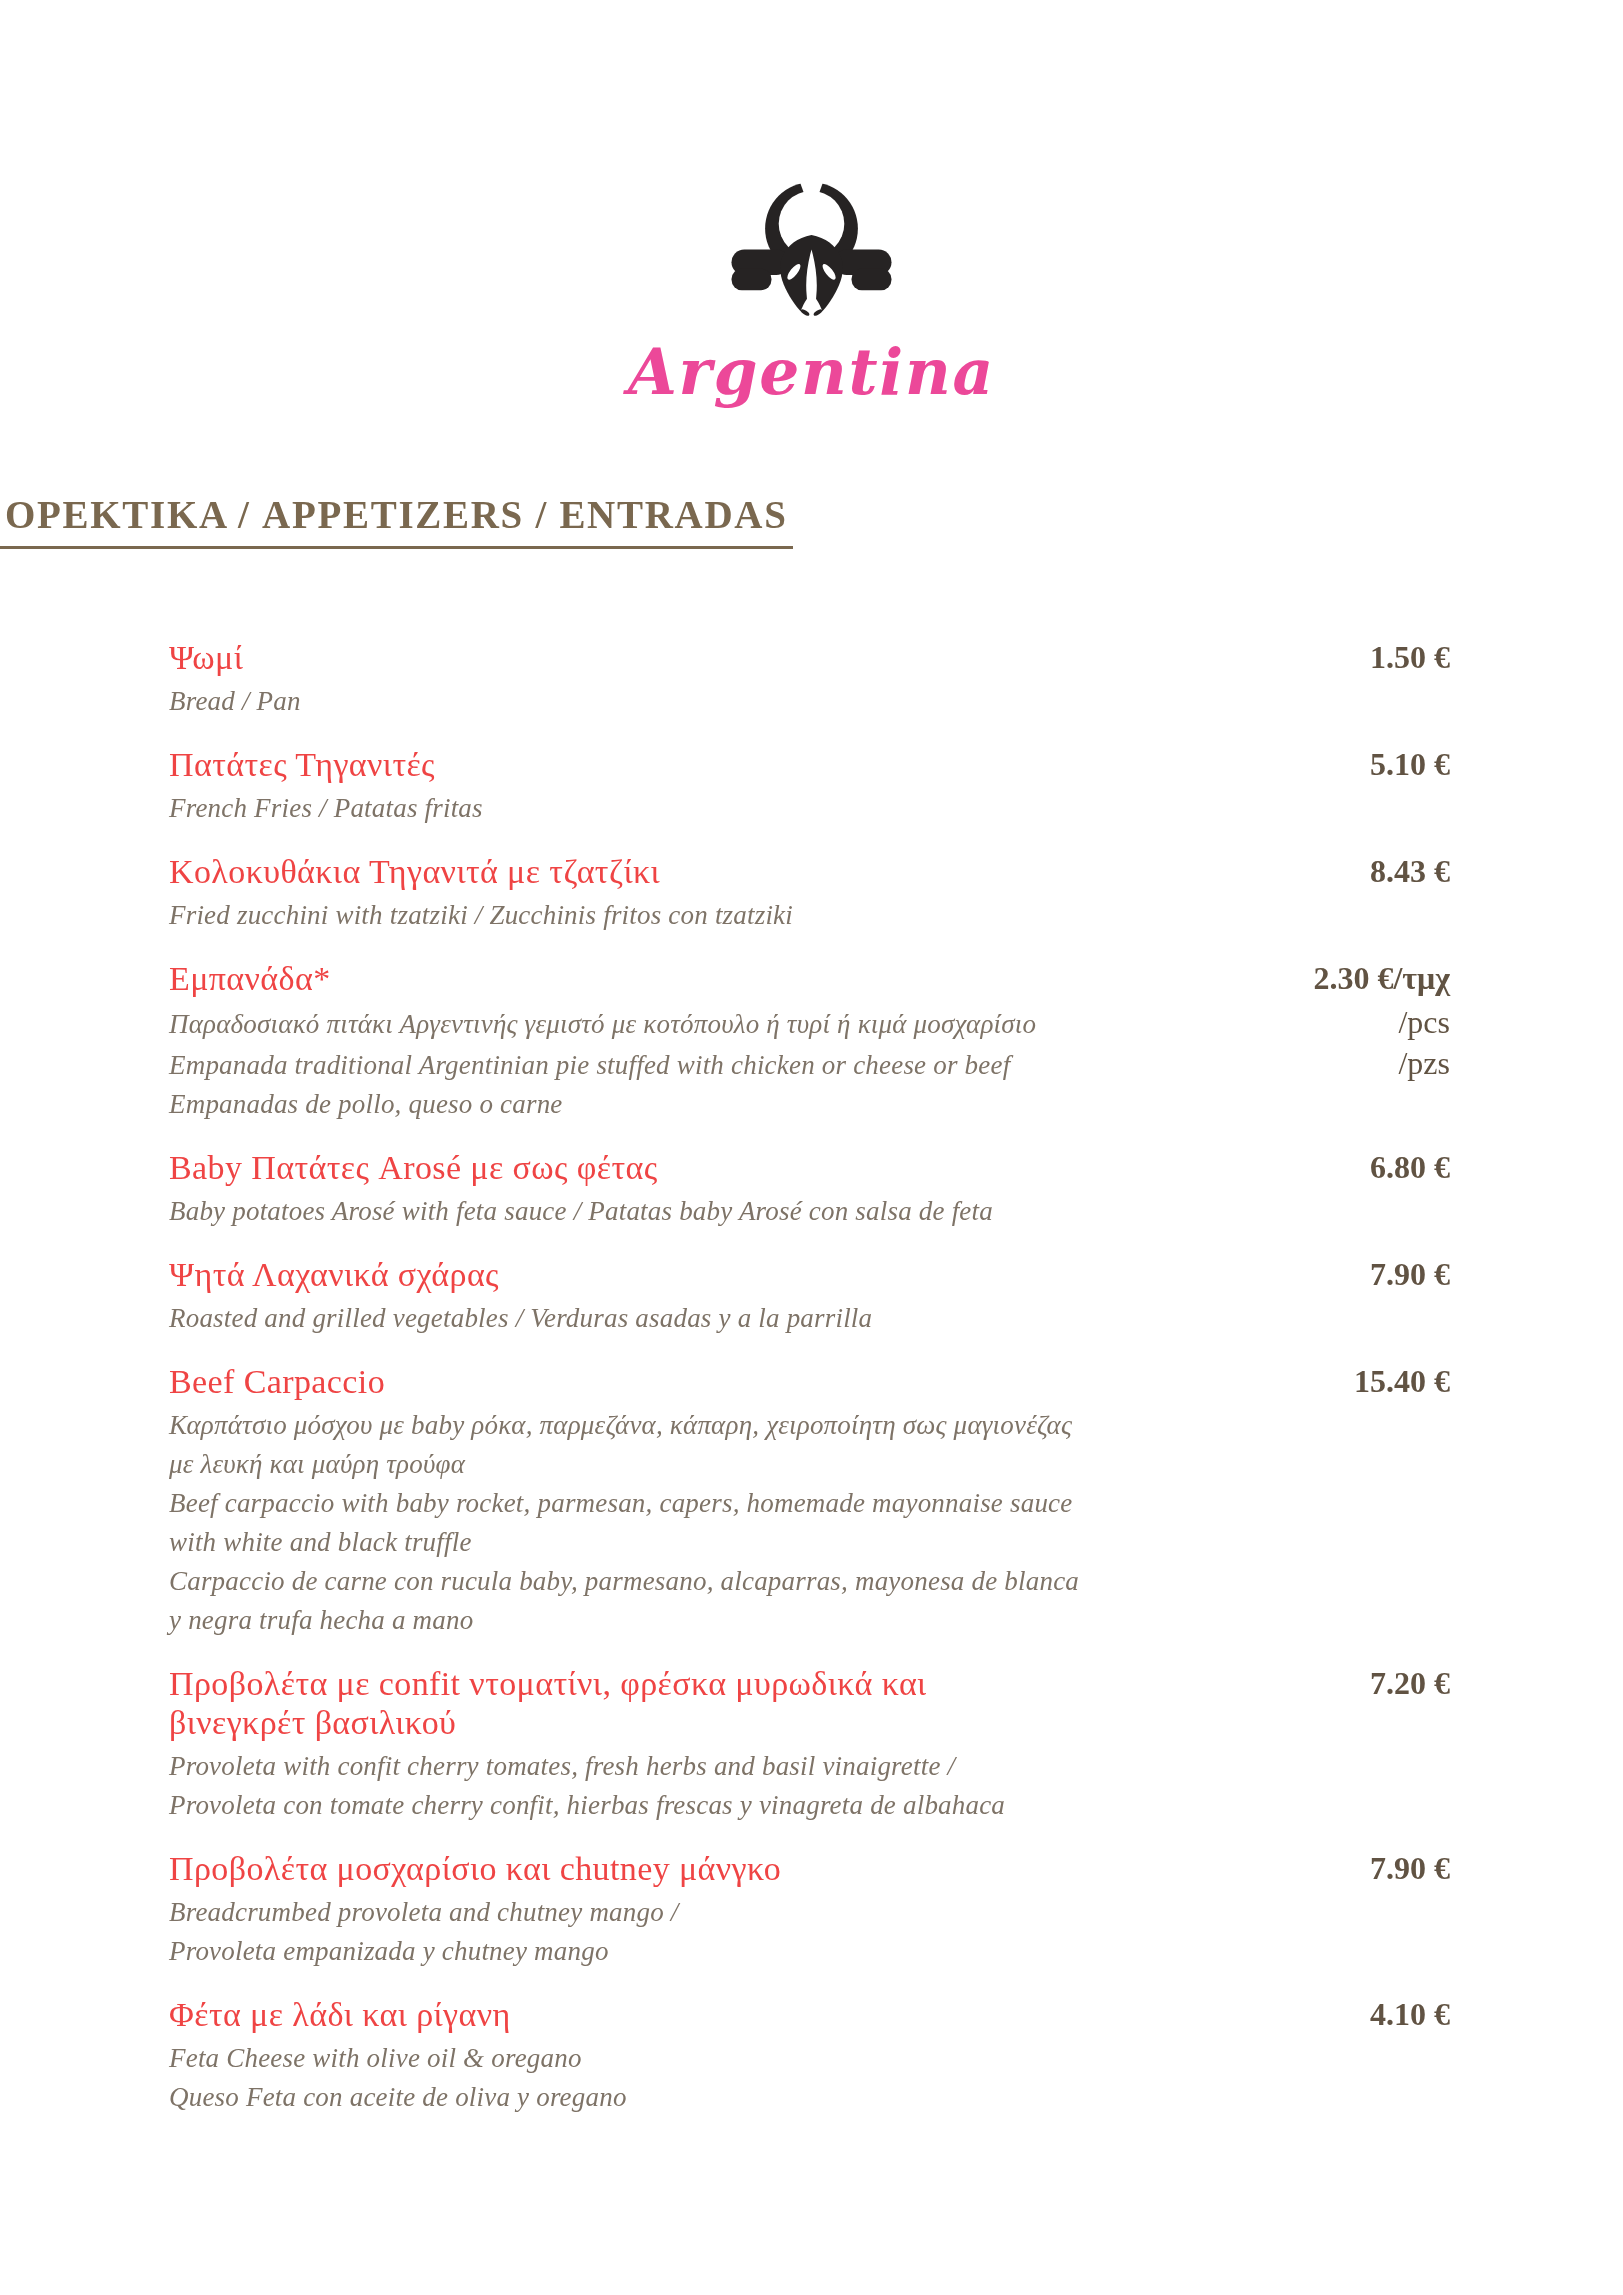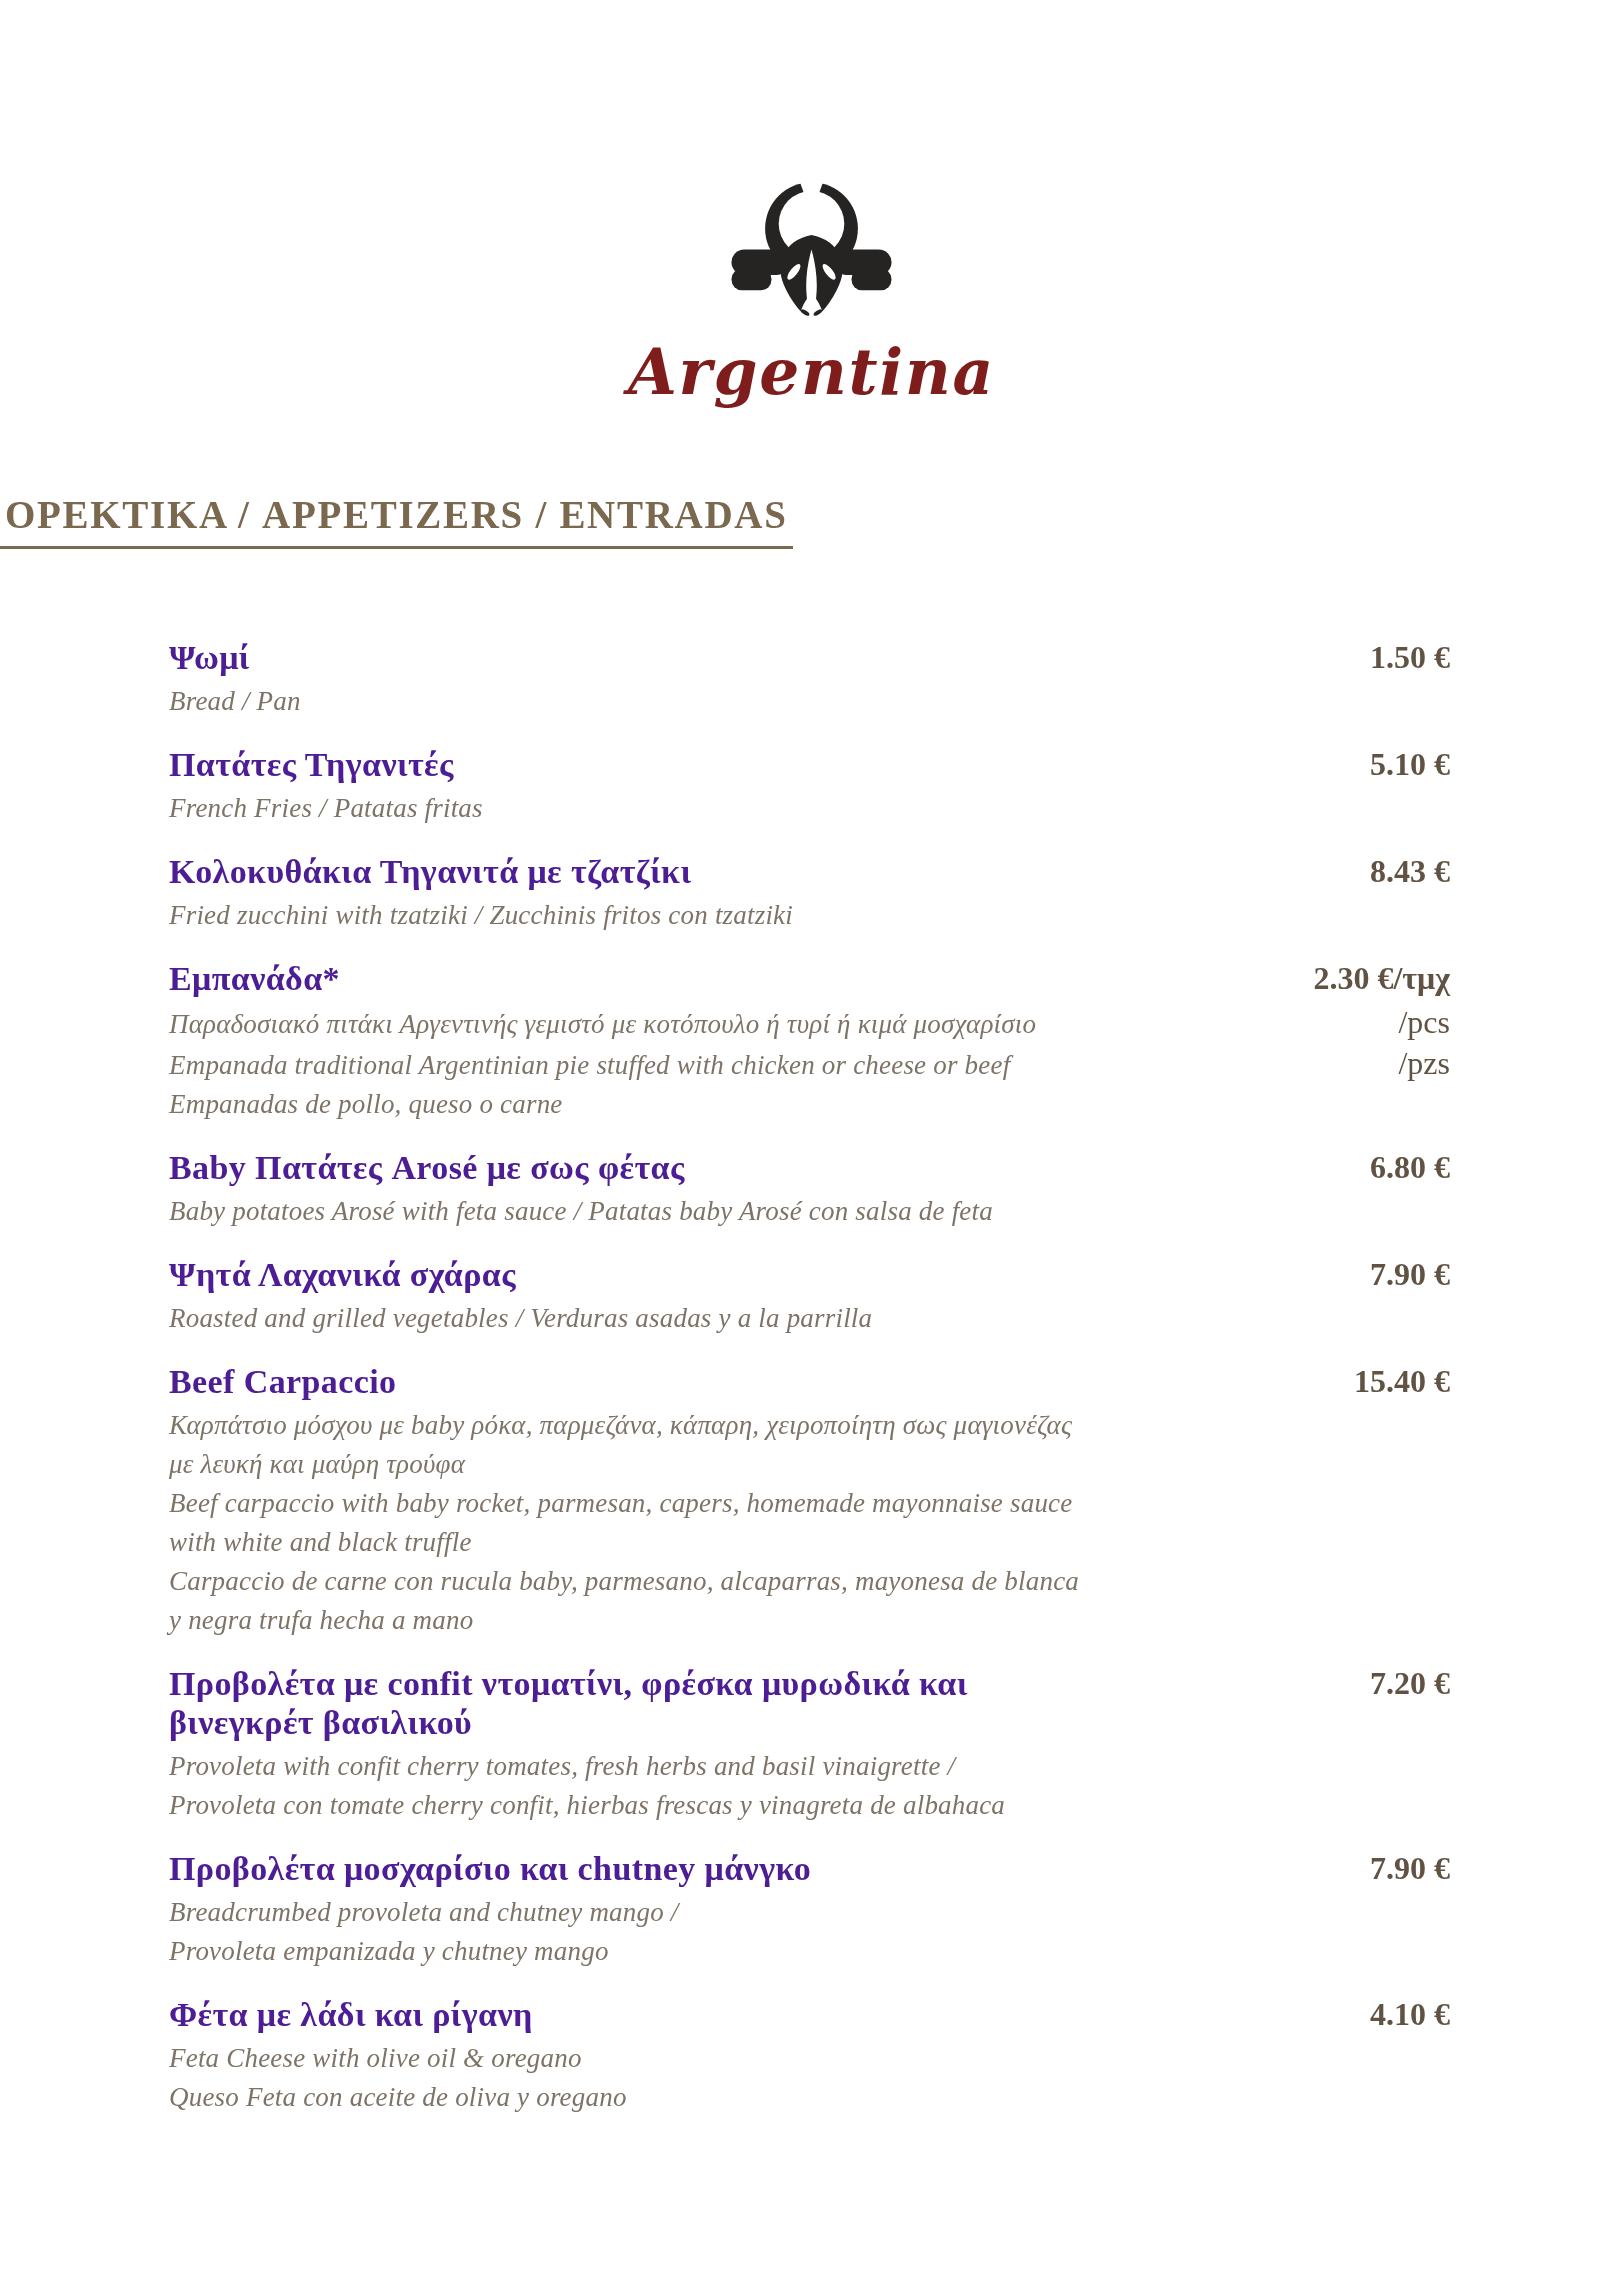--- a/index.html
+++ b/index.html
@@ -21,21 +21,21 @@
     height:152px;
     display:inline-block;
   }
   .brand{
     margin-top:3.4px;
     font-family:"DejaVu Serif", serif;
     font-style:italic;
     font-weight:bold;
     font-size:63px;
     line-height:1.1;
-    color:#7f1d1d;
+    color:#ec4899;
     letter-spacing:1.7px;
   }
   
   .title-wrap{
     text-align:left;
     margin-top:85px;
   }
   .section-title{
     display:inline-block;
     margin:0;
@@ -55,23 +55,23 @@
   .item{margin:0 0 24px 0;}
   .head{
     display:flex;
     align-items:flex-start;
     justify-content:space-between;
   }
   .name-wrap{flex:1 1 auto; min-width:0; padding-right:25px;}
   .name{
     margin:0;
     font-size:34px;
-    font-weight:bold;
+    font-weight:normal;
     line-height:39px;
-    color:#4c1d95;
+    color:#ef4444;
     letter-spacing:0.4px;
   }
   .price{
     flex:0 0 auto;
     font-size:32px;
     font-weight:bold;
     line-height:39px;
     color:#615343;
     white-space:nowrap;
     text-align:right;

